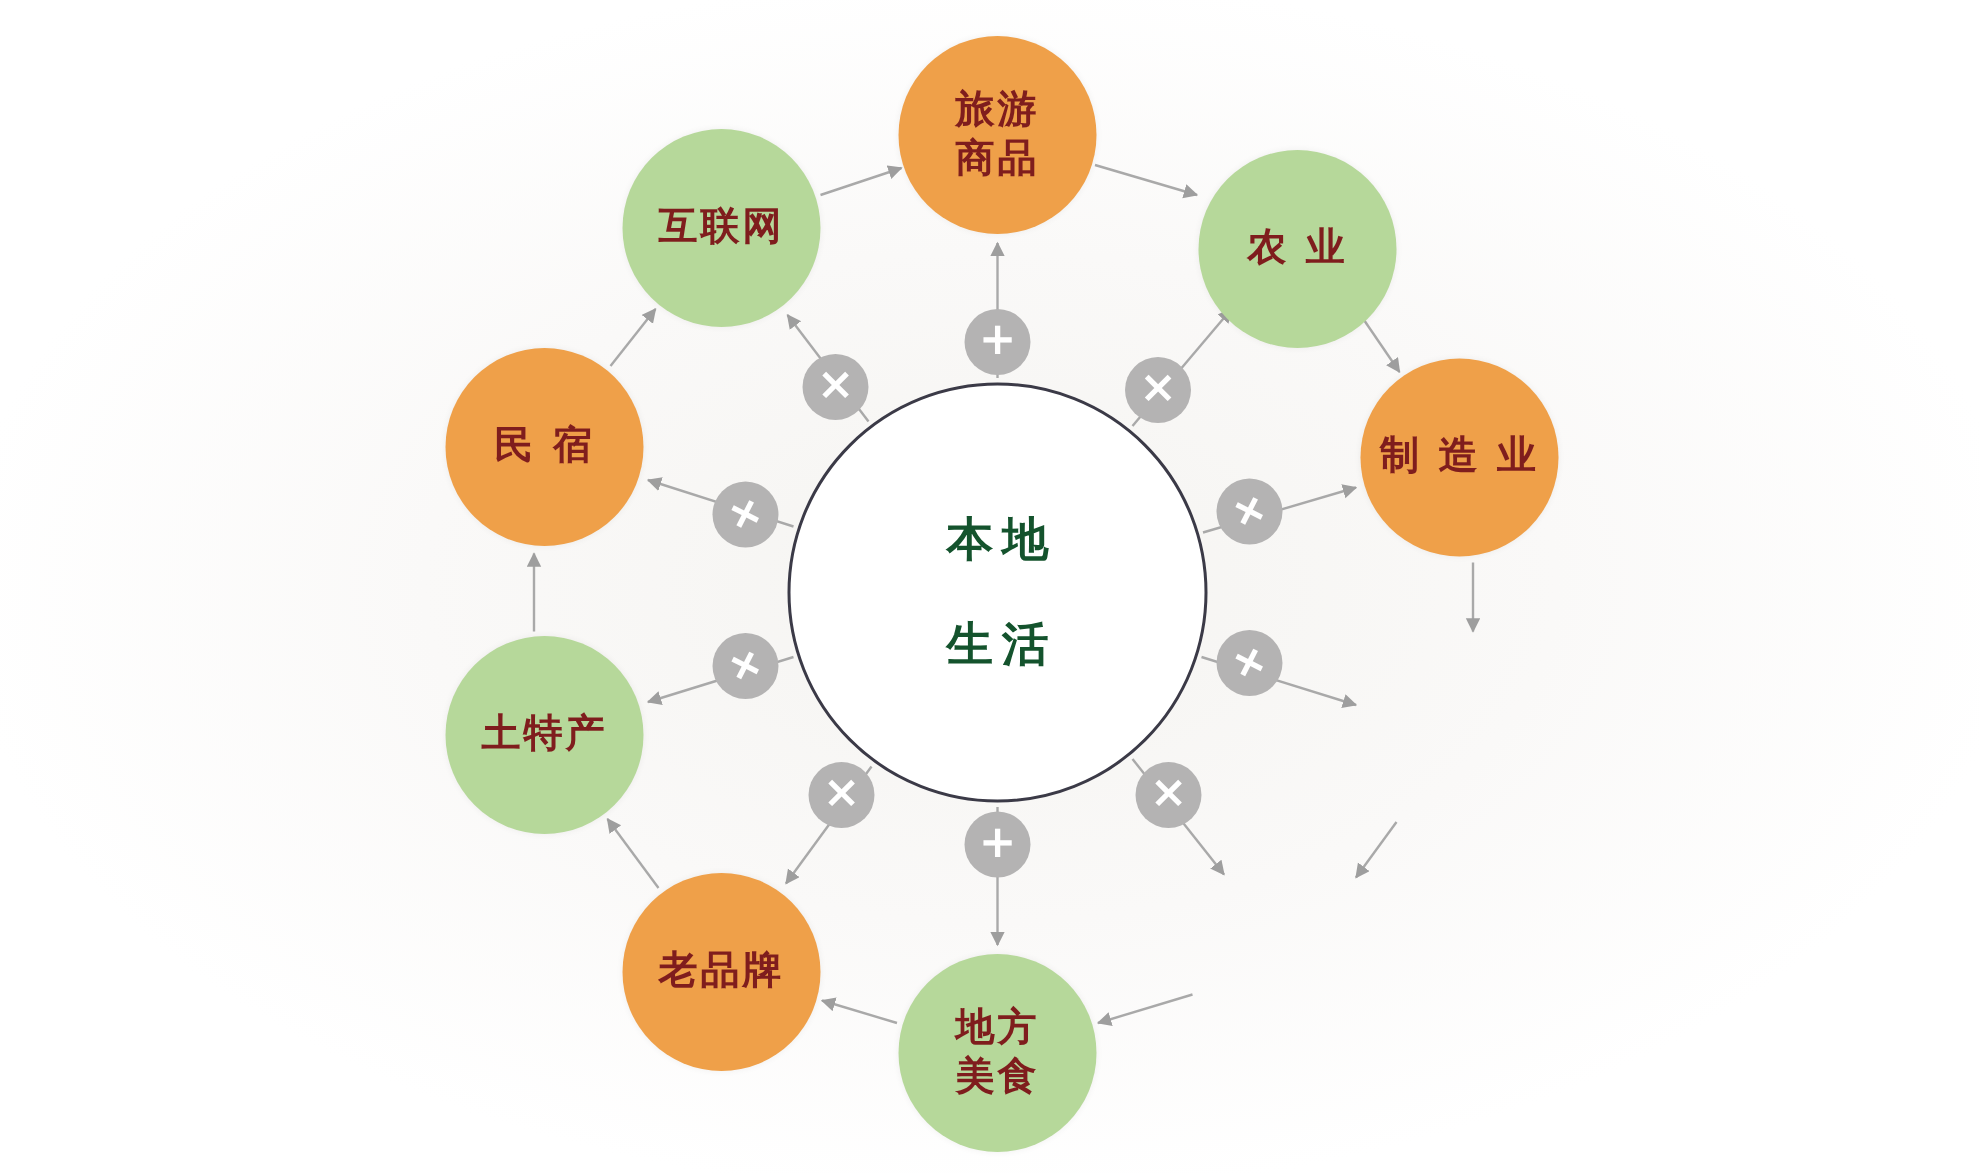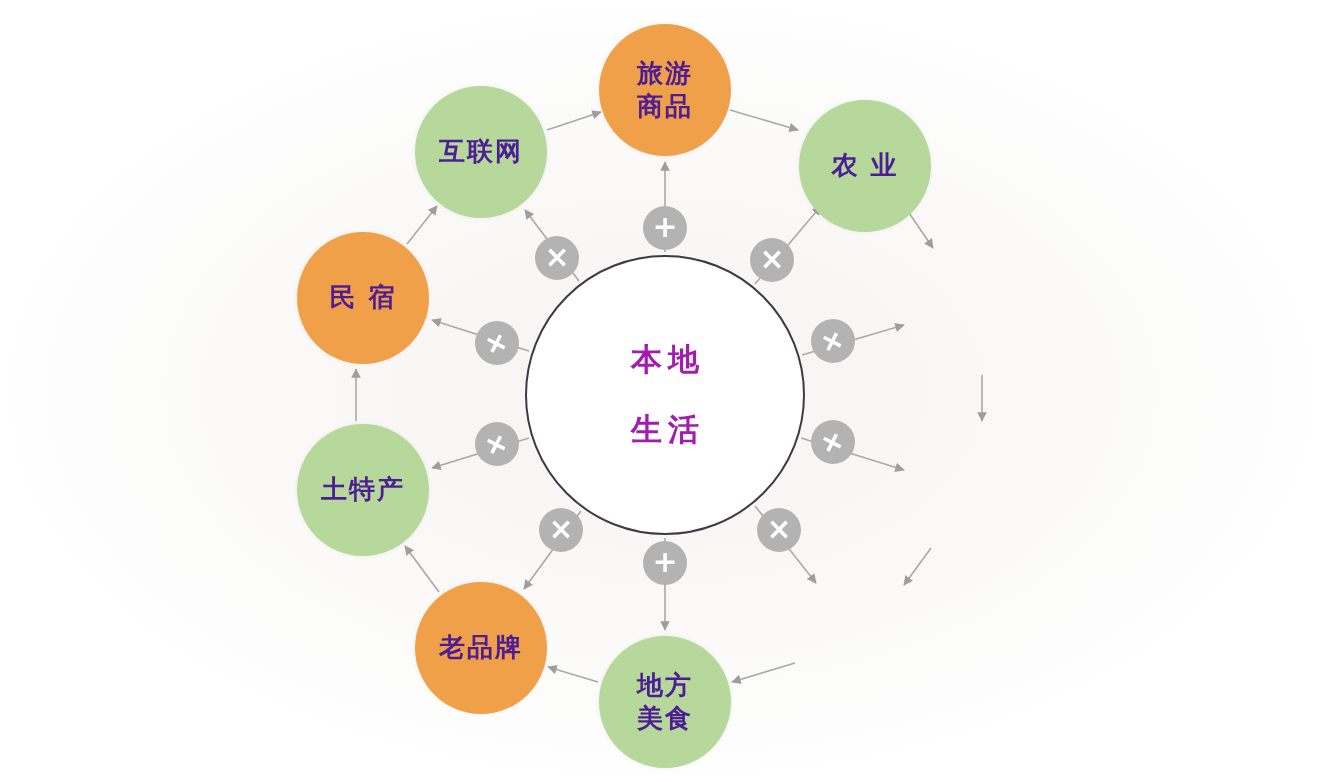--- a/index.html
+++ b/index.html
@@ -16,27 +16,27 @@
     position: absolute; left: 0; top: 0; width: 1320px; height: 782px;
     pointer-events: none;
   }
   .connectors line { stroke: #a9a9a9; stroke-width: 1.6; }
 
   .center-circle {
     position: absolute; left: 525px; top: 255px; width: 280px; height: 280px;
     border-radius: 50%; background: #ffffff; border: 2px solid #3b3a47;
     display: flex; flex-direction: column; align-items: center; justify-content: center;
     gap: 28px; font-size: 31px; font-weight: bold; letter-spacing: 6px;
-    color: #a21caf; text-indent: 6px;
+    color: #14532d; text-indent: 6px;
   }
 
   .node {
     position: absolute; width: 132px; height: 132px; border-radius: 50%;
     display: flex; flex-direction: column; align-items: center; justify-content: center;
-    color: #4c1d95; font-weight: bold; font-size: 26px; letter-spacing: 2px;
+    color: #7f1d1d; font-weight: bold; font-size: 26px; letter-spacing: 2px;
     line-height: 1.28; text-align: center;
     box-shadow: 0 0 5px rgba(0,0,0,0.06);
   }
   .node span:empty { display: none; }
 
   .n1  { left: 599px; top: 24px;  }
   .n2  { left: 799px; top: 100px;  }
   .n3  { left: 907px; top: 239px; }
   .n4  { left: 907px; top: 426px; }
   .n5  { left: 796px; top: 574px; }
@@ -107,20 +107,24 @@
   </div>
 
   <div class="node n1" style="background: rgb(239, 160, 73);">
     <span>旅游</span>
     <span>商品</span>
   </div>
   <div class="node n2" style="background: rgb(182, 216, 154);">
     <span>农 业</span>
 
   </div>
+  <div class="node n3" style="background: rgb(239, 160, 73);">
+    <span>制 造 业</span>
+
+  </div>
   <div class="node n6" style="background: rgb(182, 216, 154);">
     <span>地方</span>
     <span>美食</span>
   </div>
   <div class="node n7" style="background: rgb(239, 160, 73);">
     <span>老品牌</span>
 
   </div>
   <div class="node n8" style="background: rgb(182, 216, 154);">
     <span>土特产</span>

